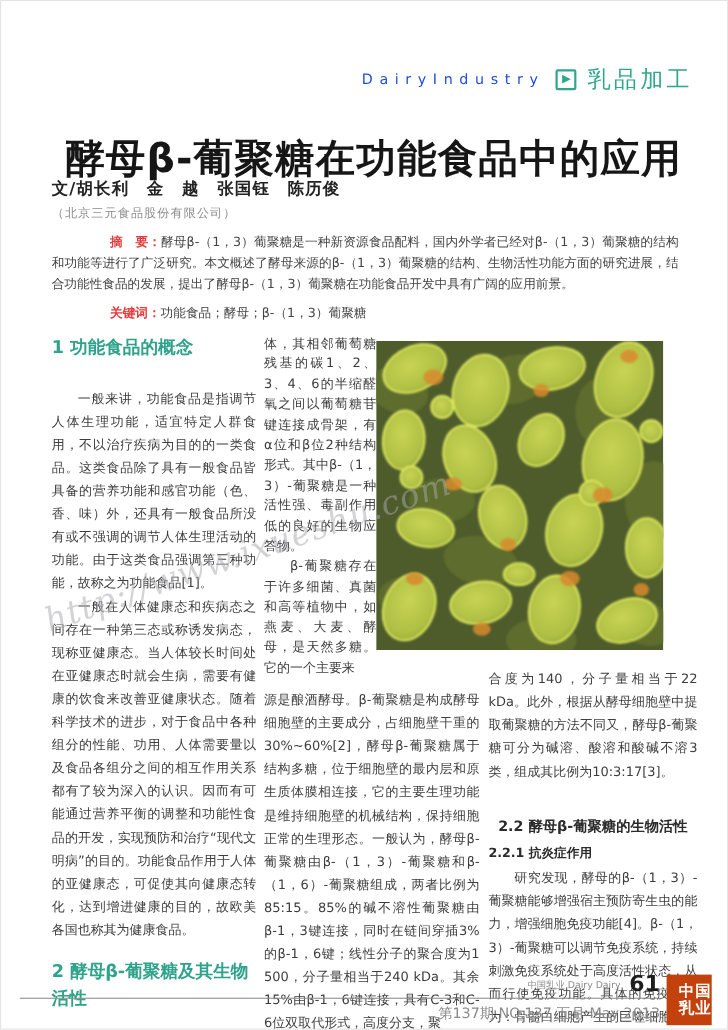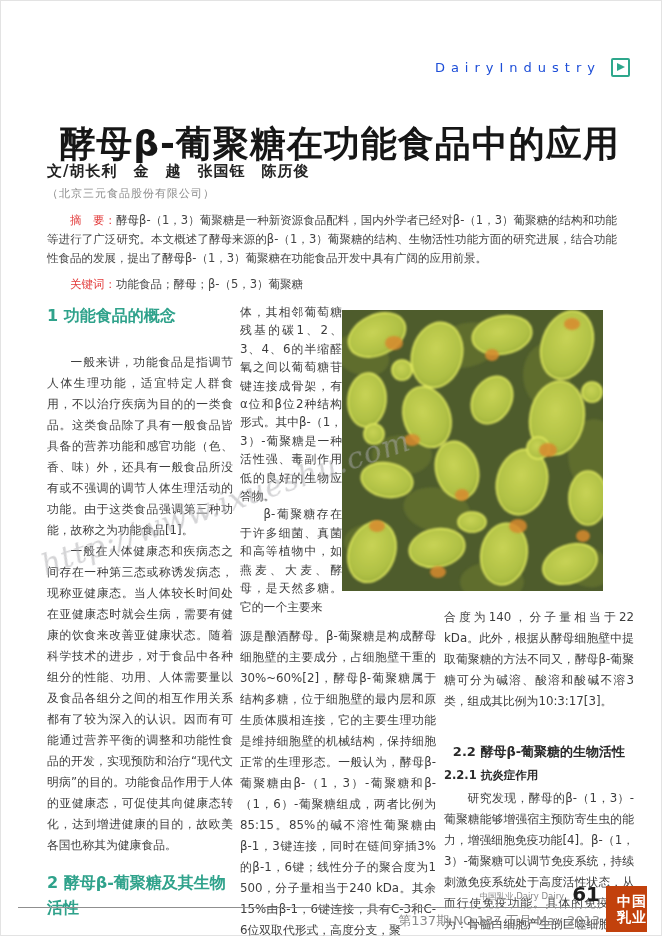--- a/index.html
+++ b/index.html
@@ -15,21 +15,21 @@
   .hdr-icon::after{content:"";position:absolute;left:4px;top:3px;border-left:8px solid #2ea78c;border-top:4.5px solid transparent;border-bottom:4.5px solid transparent;}
   .hdr-cn{color:#2ea78c;font-size:21px;letter-spacing:3px;font-weight:500;}
   
   .title{position:absolute;left:47px;top:96px;width:585px;font-size:36px;font-weight:bold;color:#161616;letter-spacing:1px;white-space:nowrap;text-align:center;}
   .byline{position:absolute;left:47px;top:162px;font-size:15px;font-weight:bold;color:#222;letter-spacing:1px;}
   .affil{position:absolute;left:47px;top:186px;font-size:11px;color:#8b8b8b;letter-spacing:1px;}
   
   .abs{position:absolute;left:47px;top:211px;width:570px;font-size:11.5px;line-height:19px;text-align:justify;color:#444;}
   .abs p{margin:0;}
   .abs .kw{margin-top:7px;}
-  .redlab{color:#e23b3b;font-weight:normal;}
+  .redlab{color:#e23b3b;font-weight:bold;margin-left:30px;}
   
   .col{position:absolute;top:303px;font-size:11.8px;line-height:21px;text-align:justify;color:#3d3d3d;}
   .col p{margin:0;}
   .ind{text-indent:2em;}
   .h-teal{color:#2fa28b;font-size:16px;font-weight:bold;line-height:25px;margin:0;text-align:left;}
   .h-b1{font-size:13px;font-weight:bold;color:#2b2b2b;margin:0;text-align:left;line-height:18px;}
   .h-b2{font-size:11.5px;font-weight:bold;color:#2b2b2b;margin:0;text-align:left;line-height:16px;}
   .col1{left:47px;width:186px;}
   .col1 .p1{margin-top:24px;}
   .col1 .h2sec{margin-top:14px;}
@@ -57,29 +57,30 @@
            font-size:14px;line-height:16px;letter-spacing:1px;}
 </style>
 </head>
 <body>
 
 <div class="page">
 
   <div class="hdr">
     <span class="hdr-en">DairyIndustry</span>
     <span class="hdr-icon"></span>
+    <span class="hdr-cn">乳品加工</span>
   </div>
 
   <h1 class="title">酵母β-葡聚糖在功能食品中的应用</h1>
   <div class="byline">文/胡长利　金　越　张国钰　陈历俊</div>
   <div class="affil">（北京三元食品股份有限公司）</div>
 
   <div class="abs">
     <p class="ind"><span class="redlab">摘　要：</span><span>酵母β-（1，3）葡聚糖是一种新资源食品配料，国内外学者已经对β-（1，3）葡聚糖的结构和功能等进行了广泛研究。本文概述了酵母来源的β-（1，3）葡聚糖的结构、生物活性功能方面的研究进展，结合功能性食品的发展，提出了酵母β-（1，3）葡聚糖在功能食品开发中具有广阔的应用前景。</span></p>
-    <p class="kw ind"><span class="redlab">关键词：</span><span>功能食品；酵母；β-（5，3）葡聚糖</span></p>
+    <p class="kw ind"><span class="redlab">关键词：</span><span>功能食品；酵母；β-（1，3）葡聚糖</span></p>
   </div>
 
   <div class="col col1">
     <h2 class="h-teal">1 功能食品的概念</h2>
     <p class="ind p1">一般来讲，功能食品是指调节人体生理功能，适宜特定人群食用，不以治疗疾病为目的的一类食品。这类食品除了具有一般食品皆具备的营养功能和感官功能（色、香、味）外，还具有一般食品所没有或不强调的调节人体生理活动的功能。由于这类食品强调第三种功能，故称之为功能食品[1]。</p>
     <p class="ind">一般在人体健康态和疾病态之间存在一种第三态或称诱发病态，现称亚健康态。当人体较长时间处在亚健康态时就会生病，需要有健康的饮食来改善亚健康状态。随着科学技术的进步，对于食品中各种组分的性能、功用、人体需要量以及食品各组分之间的相互作用关系都有了较为深入的认识。因而有可能通过营养平衡的调整和功能性食品的开发，实现预防和治疗“现代文明病”的目的。功能食品作用于人体的亚健康态，可促使其向健康态转化，达到增进健康的目的，故欧美各国也称其为健康食品。</p>
     <h2 class="h-teal h2sec">2 酵母β-葡聚糖及其生物活性</h2>
 
   </div>
 

